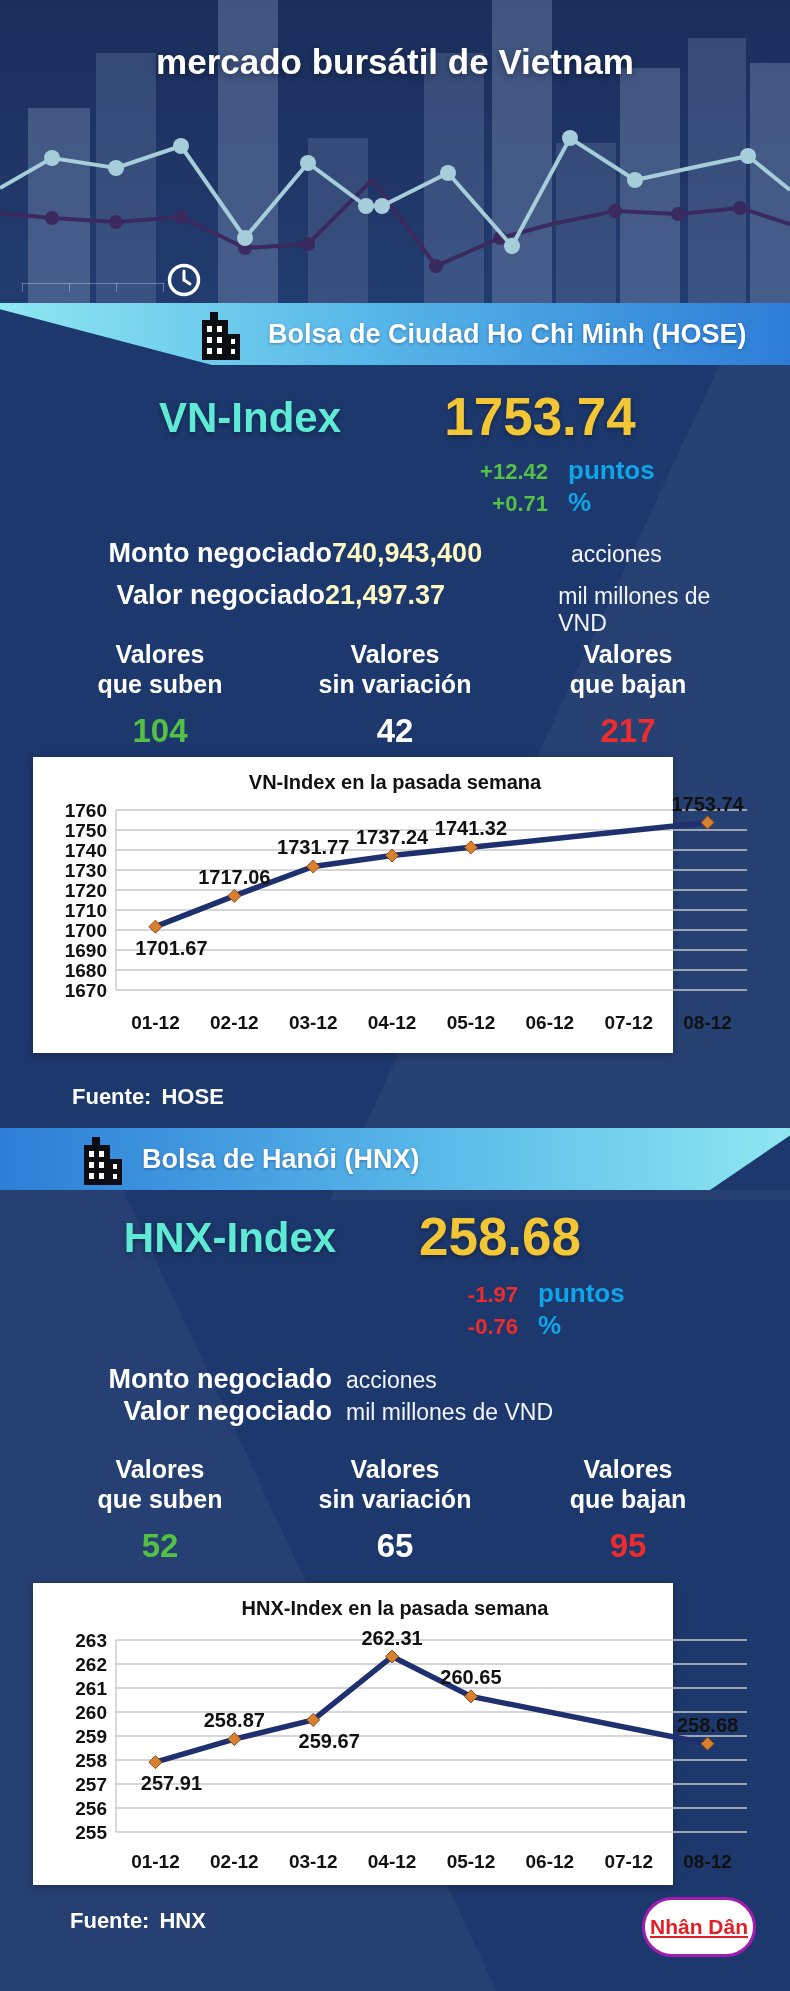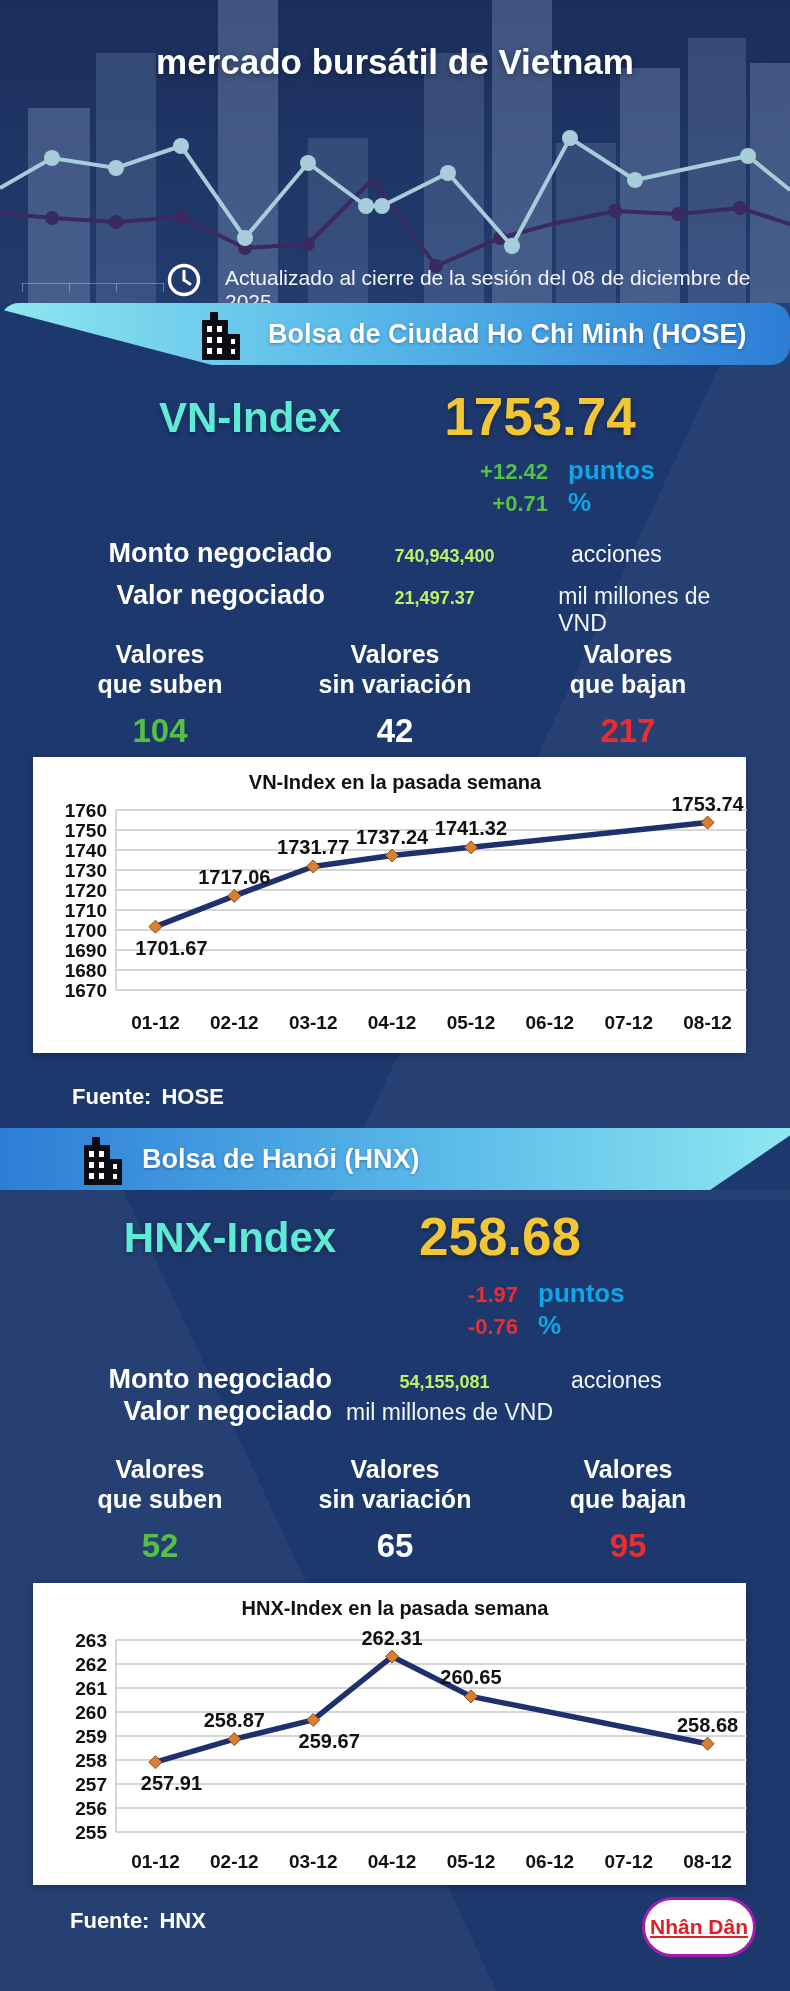--- a/index.html
+++ b/index.html
@@ -28,21 +28,21 @@
              font-size:35px;font-weight:bold;line-height:1.28;color:#fff;
              text-shadow:0 2px 7px rgba(0,0,0,.4);}
   .mini-axis{position:absolute;left:22px;top:283px;width:142px;height:8px;
              border-top:1px solid rgba(255,255,255,.3);
              background:repeating-linear-gradient(90deg,rgba(255,255,255,.3) 0 1px,transparent 1px 47px);}
   .updated{position:absolute;top:266px;left:225px;width:560px;font-size:21px;color:#f2f5fb;}
   .clock{position:absolute;top:262px;left:166px;}
 
   
   .banner{position:absolute;left:0;width:790px;height:62px;}
-  .banner.hose{top:303px;background:linear-gradient(90deg,#8ee7f0 0%,#59b9e9 45%,#2d7dd6 100%);border-radius:19px;}
+  .banner.hose{top:303px;background:linear-gradient(90deg,#8ee7f0 0%,#59b9e9 45%,#2d7dd6 100%);}
   .banner.hnx{top:1128px;background:linear-gradient(90deg,#2d7dd6 0%,#59b9e9 55%,#8ee7f0 100%);}
   .banner.hose::before{content:"";position:absolute;left:0;top:0;width:212px;height:62px;
      background:#1d386d;clip-path:polygon(0 10%,0 100%,100% 100%);}
   .banner.hnx::after{content:"";position:absolute;right:0;top:0;width:80px;height:62px;
      background:#1d386d;clip-path:polygon(100% 12%,100% 100%,0 100%);}
   .banner .btxt{position:absolute;top:0;height:62px;display:flex;align-items:center;
      font-size:27px;font-weight:bold;color:#fff;text-shadow:0 1px 3px rgba(0,30,90,.4);}
   .banner.hose .btxt{left:268px;}
   .banner.hnx .btxt{left:142px;}
   .bicon{position:absolute;top:5px;}
@@ -52,30 +52,30 @@
   .red{color:#ee2c2c;}
   .idxlabel{position:absolute;font-size:42px;font-weight:bold;color:#5eead4;text-align:center;
             text-shadow:0 2px 5px rgba(0,0,0,.35);}
   .idxvalue{position:absolute;font-size:53px;font-weight:bold;color:#f3c636;text-align:center;
             text-shadow:0 2px 5px rgba(0,0,0,.35);}
   .chg{position:absolute;display:flex;align-items:baseline;}
   .chg .num{width:218px;text-align:right;font-size:22px;font-weight:bold;}
   .chg .unit{margin-left:20px;font-size:26px;font-weight:bold;color:#0ea5e9;}
   .statrow{position:absolute;left:60px;width:700px;display:flex;align-items:baseline;}
   .statrow .lbl{width:272px;text-align:right;font-size:27px;font-weight:bold;color:#fff;}
-  .statrow .val{width:225px;text-align:center;font-size:18px;font-weight:bold;color:#bef264;}
+  .statrow .val{width:225px;font-size:27px;font-weight:bold;color:#fef9c3;}
   .statrow .unit{margin-left:14px;font-size:23px;color:#f2f5fb;}
   .vgroup{position:absolute;width:230px;text-align:center;}
   .vgroup .vl{font-size:25px;font-weight:bold;line-height:1.18;color:#fff;}
   .vgroup .vn{margin-top:13px;font-size:33px;font-weight:bold;}
   .source{position:absolute;font-size:22px;font-weight:bold;color:#fff;}
   .source span{margin-right:10px;}
 
   
-  .chartbox{position:absolute;left:33px;width:713px;background:#fff;box-shadow:0 2px 8px rgba(0,0,0,.3);}
+  .chartbox{position:absolute;left:33px;width:640px;background:#fff;box-shadow:0 2px 8px rgba(0,0,0,.3);}
   #chartbox1{top:757px;height:296px;}
   #chartbox2{top:1583px;height:302px;}
   svg.chart{display:block;}
 
   
   .logo{position:absolute;left:642px;top:1897px;width:114px;height:60px;background:#fff;
         border:3px solid #a21caf;border-radius:31px;display:flex;align-items:center;justify-content:center;
         box-sizing:border-box;}
   .logo span{color:#e01f26;font-weight:bold;font-size:21px;text-decoration:underline;}
 </style>
@@ -135,21 +135,20 @@
     </svg>
     <div class="hdr-title">
       <div>mercado bursátil de Vietnam</div>
     </div>
     <div class="mini-axis"></div>
     <svg class="clock" width="36" height="36" viewBox="0 0 36 36">
       <circle cx="18" cy="18" r="14.5" fill="none" stroke="#fff" stroke-width="3.4"></circle>
       <line x1="18" y1="18" x2="18" y2="9" stroke="#fff" stroke-width="3" stroke-linecap="round"></line>
       <line x1="18" y1="18" x2="24" y2="22" stroke="#fff" stroke-width="3" stroke-linecap="round"></line>
     </svg>
-    <div class="updated">Actualizado al cierre de la sesión del 08 de diciembre de 2025</div>
   </div>
 
   <div class="banner hose">
     <svg class="bicon" width="52" height="54" viewBox="0 0 52 54">
       <rect x="8" y="12" width="26" height="40" fill="#0b0d12"></rect>
       <rect x="16" y="4" width="8" height="9" fill="#0b0d12"></rect>
       <rect x="34" y="26" width="12" height="26" fill="#0b0d12"></rect>
       <g fill="#fff">
         <rect x="13" y="18" width="5" height="6"></rect>
           <rect x="23" y="18" width="5" height="6"></rect>
@@ -281,21 +280,20 @@
     <span class="num red">-1.97</span>
     <span class="unit">puntos</span>
   </div>
   <div class="chg" style="top:1310px;left:300px;">
     <span class="num red">-0.76</span>
     <span class="unit">%</span>
   </div>
 
   <div class="statrow" style="top:1364px;">
     <span class="lbl">Monto negociado</span>
-    <span class="val">54,155,081</span>
     <span class="unit">acciones</span>
   </div>
   <div class="statrow" style="top:1396px;">
     <span class="lbl">Valor negociado</span>
     <span class="unit">mil millones de VND</span>
   </div>
 
   <div class="vgroup" style="top:1455px;left:45px;">
     <div class="vl"><span>Valores</span><br>
       <span>que suben</span></div>

